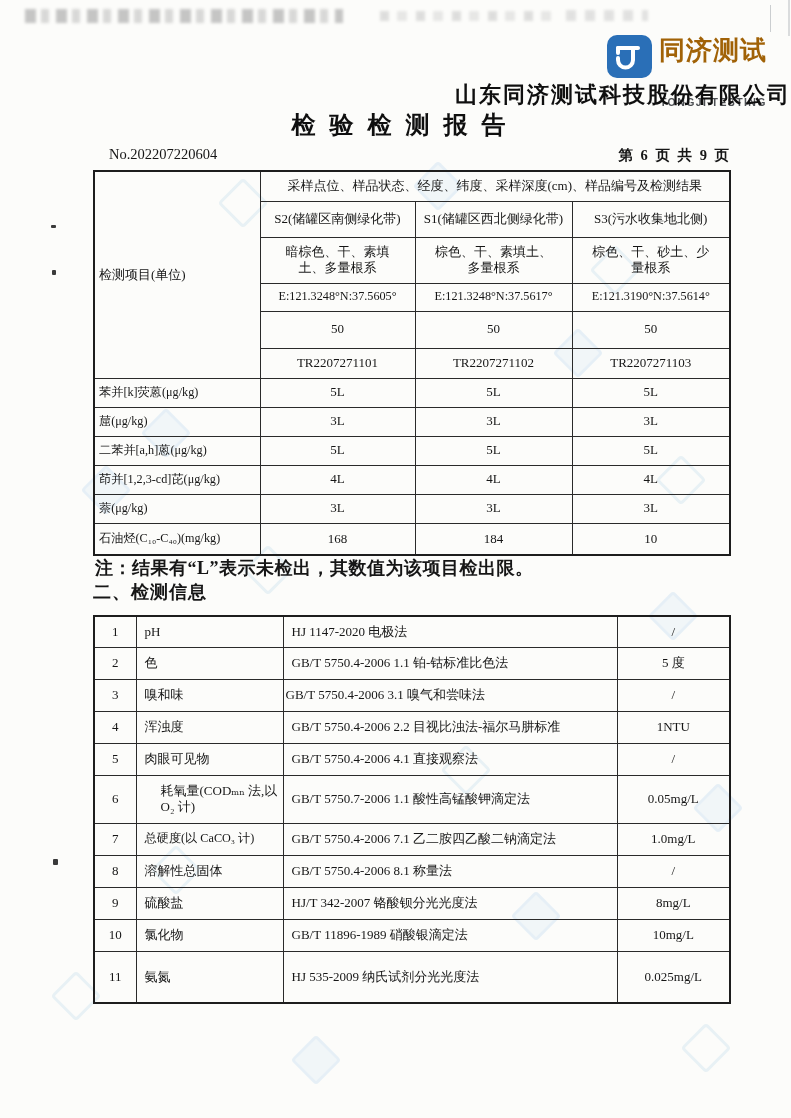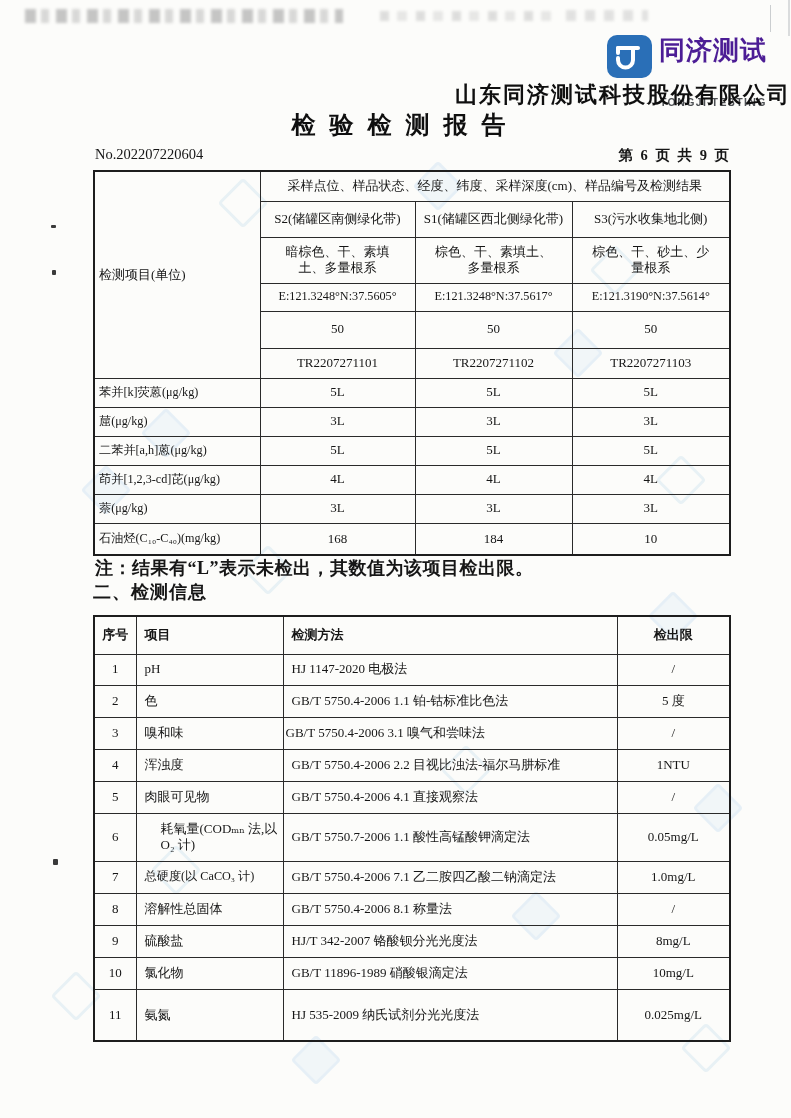--- a/index.html
+++ b/index.html
@@ -20,28 +20,28 @@
   .edge-line{position:absolute;background:#9aa0a6;}
   .speck{position:absolute;background:#3a3a3a;border-radius:1px;}
   .wm{position:absolute;left:0;top:0;width:791px;height:1118px;pointer-events:none;}
   .wm span{position:absolute;display:block;width:30px;height:30px;
     border:3px solid rgba(134,188,221,.17);transform:rotate(45deg);border-radius:4px;}
   .wm span.f{background:rgba(150,200,232,.10);border-color:rgba(134,188,221,.10);}
   
   .logo-box{position:absolute;left:607px;top:35px;width:45px;height:43px;
     background:#2a6fb7;border-radius:10px;}
   .brand-cn{position:absolute;left:659px;top:33px;font-size:26px;font-weight:bold;
-    color:#4c1d95;letter-spacing:1px;font-family:"Liberation Sans","DejaVu Sans",sans-serif;}
+    color:#a16207;letter-spacing:1px;font-family:"Liberation Sans","DejaVu Sans",sans-serif;}
   .brand-en{position:absolute;left:660px;top:64px;font-size:10.5px;color:#4c4f53;
     letter-spacing:1.4px;font-family:"Liberation Sans","DejaVu Sans",sans-serif;font-weight:bold;margin-top:32px;}
   .company{position:absolute;left:0;top:80px;width:791px;text-align:right;
     font-size:22px;font-weight:bold;letter-spacing:2px;color:#0f0f0f;}
   .report-title{position:absolute;left:10px;top:109px;width:791px;text-align:center;
     font-size:24px;font-weight:bold;letter-spacing:14px;color:#0f0f0f;}
-  .report-no{position:absolute;left:95px;top:146px;font-size:14.5px;}
+  .report-no{position:absolute;left:109px;top:146px;font-size:14.5px;}
   .page-info{position:absolute;right:60px;top:146px;font-size:14.5px;font-weight:bold;letter-spacing:2px;}
   
   table.t{position:absolute;border-collapse:collapse;table-layout:fixed;
     width:636px;left:93px;font-size:13px;background:transparent;}
   table.t td{border:1px solid #2a2a2a;padding:0 4px;line-height:1.25;}
   table.t{border:2px solid #1d1d1d;}
   .center{text-align:center;vertical-align:middle;}
   .left{text-align:left;vertical-align:middle;}
   .nowrap{white-space:nowrap;}
   .sm{font-size:12.2px;}
@@ -178,26 +178,20 @@
 <div class="sec-title">二、检测信息</div>
 
 <table class="t t2">
   <colgroup>
       <col style="width:42px">
       <col style="width:147px">
       <col style="width:334px">
       <col style="width:113px">
     </colgroup>
   <tbody>
-  <tr style="height:38px">
-    <td class="center bold">序号</td>
-    <td class="left bold" style="padding-left:8px">项目</td>
-    <td class="left bold" style="padding-left:8px">检测方法</td>
-    <td class="center bold">检出限</td>
-  </tr>
   <tr style="height:31px">
     <td class="center">1</td>
     <td class="left" style="padding-left:8px">pH</td>
     <td class="left" style="padding-left:8px">HJ 1147-2020  电极法</td>
     <td class="center">/</td>
   </tr>
   <tr style="height:32px">
     <td class="center">2</td>
     <td class="left" style="padding-left:8px">色</td>
     <td class="left" style="padding-left:8px">GB/T 5750.4-2006 1.1  铂-钴标准比色法</td>

